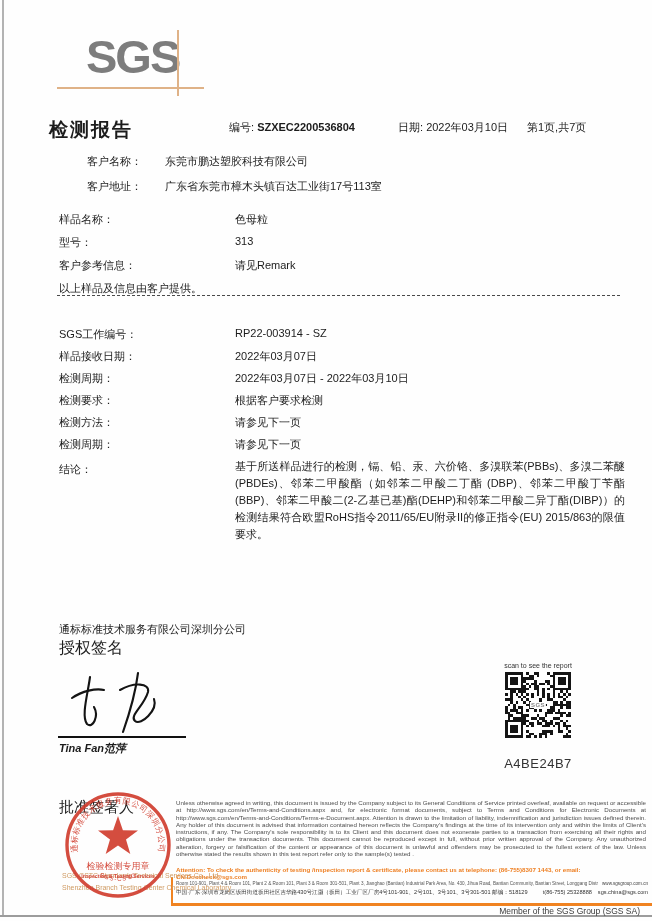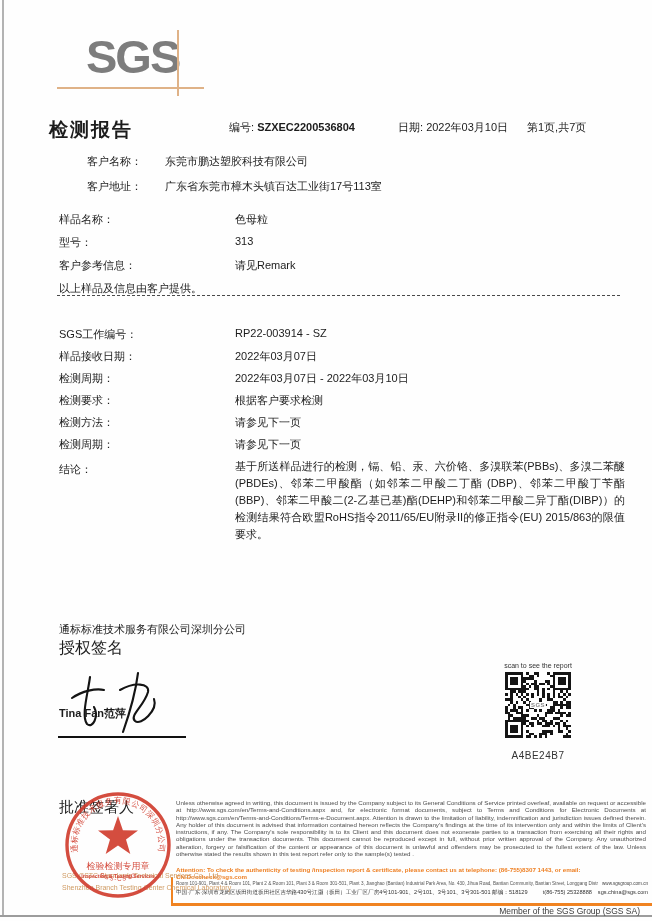--- a/index.html
+++ b/index.html
@@ -45,33 +45,33 @@
 
   .conclusion { position:absolute; top:458px; left:0; width:652px; font-size:11px; }
   .conclusion .kv-label { position:absolute; left:59px; top:4px;text-align:right; }
   .conclusion-text { position:absolute; left:235px; top:0; width:390px; line-height:17px; text-align:justify; }
 
   
   .sig-company { position:absolute; left:59px; top:622px; font-size:11px; }
   .sig-auth { position:absolute; left:59px; top:638px; font-size:16px; }
   .sig-svg { position:absolute; left:66px; top:666px; }
   .sig-line { position:absolute; left:58px; top:736px; width:128px; height:2px; background:#111; }
-  .sig-name { position:absolute; left:59px; top:706px; font-size:11px; font-weight:bold; }
+  .sig-name { position:absolute; left:59px; top:741px; font-size:11px; font-weight:bold;font-style:italic; }
   .sig-title { position:absolute; left:59px; top:798px; font-size:15px;text-align:right; }
 
   
   .qr-wrap { position:absolute; left:488px; top:662px; width:100px; text-align:center; }
   .qr-caption { font-size:7px; color:#333; margin-bottom:3px; }
   .qr-grid { position:relative; width:66px; height:66px; margin:0 auto; display:grid;
     grid-template-columns:repeat(25,1fr); grid-template-rows:repeat(25,1fr); background:#fff; }
   .q1 { background:#151515; }
   .q0 { background:#ffffff; }
   .qr-center { position:absolute; left:50%; top:50%; transform:translate(-50%,-50%);
     background:#fff; padding:0 1px; font-size:6px; font-weight:bold; color:#8a8a8a; letter-spacing:0.5px; }
-  .qr-code-text { font-size:10px; color:#333; margin-top:12px; letter-spacing:0.5px; }
+  .qr-code-text { font-size:13px; color:#333; margin-top:18px; letter-spacing:0.5px; }
 
   
   .stamp-co { position:absolute; left:62px; color:#cf9a62; font-size:7px; white-space:nowrap; z-index:1; }
   .stamp-co1 { top:872px; }
   .stamp-co2 { top:884px; }
   .stamp-svg { position:absolute; left:63px; top:790px; z-index:2; opacity:0.9; }
 
   .disclaimer { position:absolute; left:176px; top:799px; width:470px; font-size:6.2px;
     line-height:7.3px; color:#4c4c4c; text-align:justify; }
   .attention { position:absolute; left:176px; top:866px; width:470px; font-size:6.2px;

